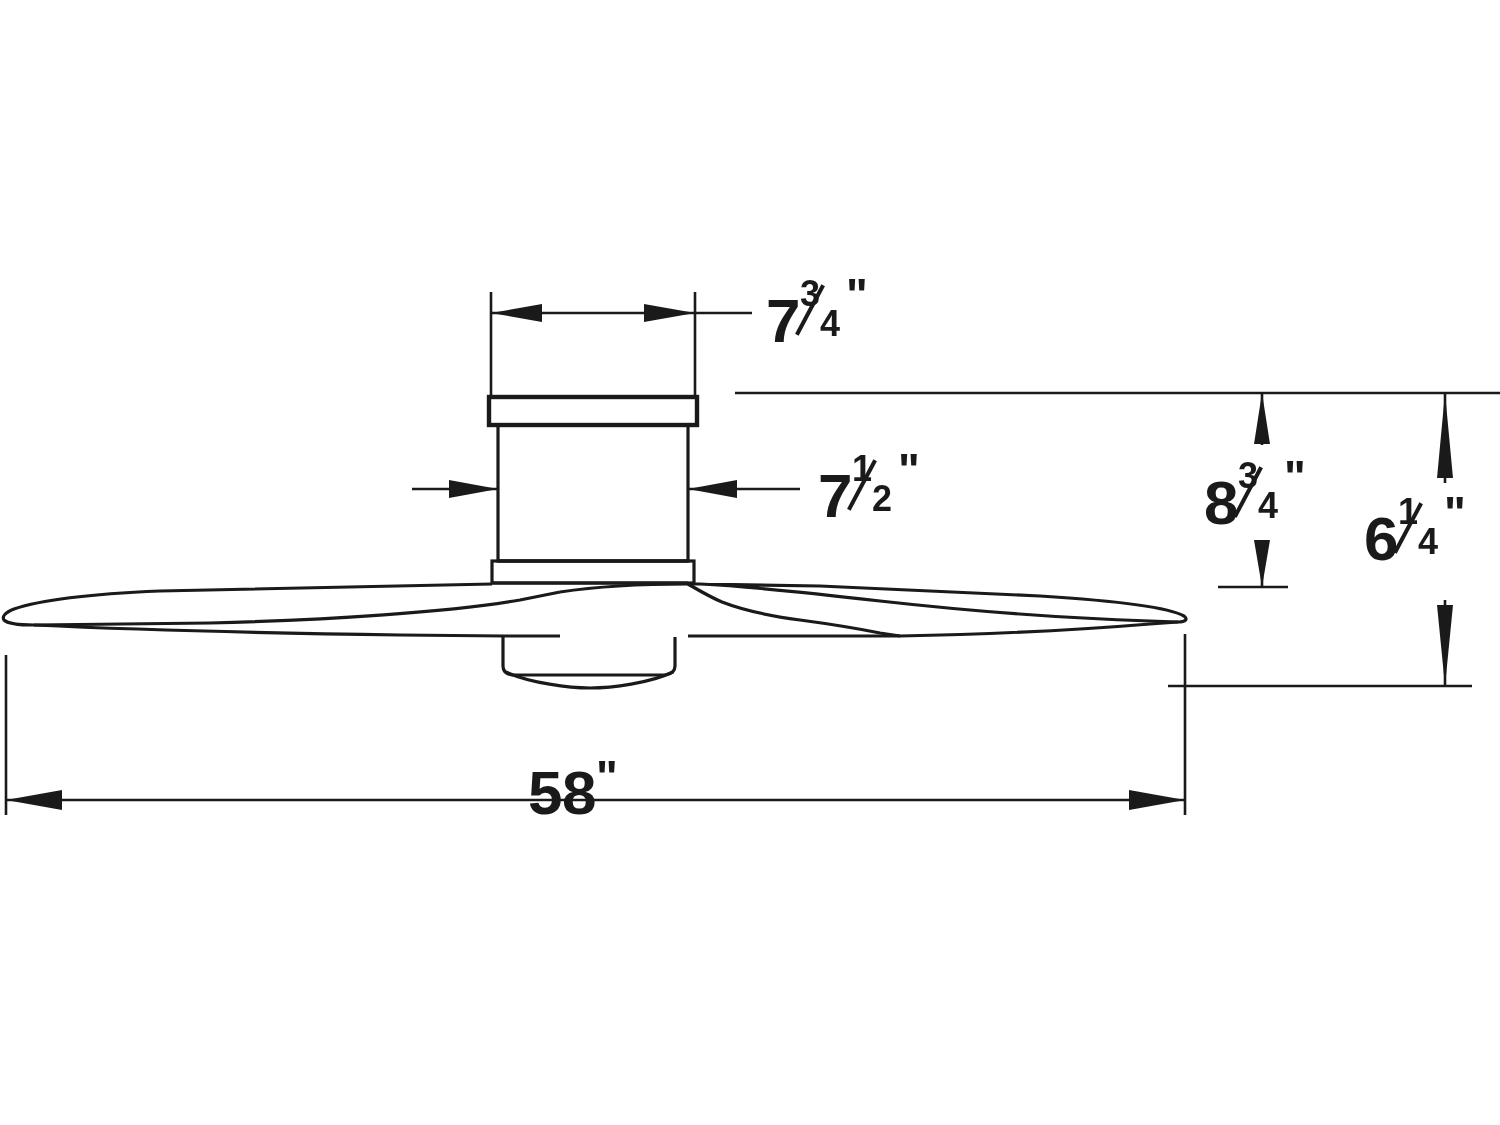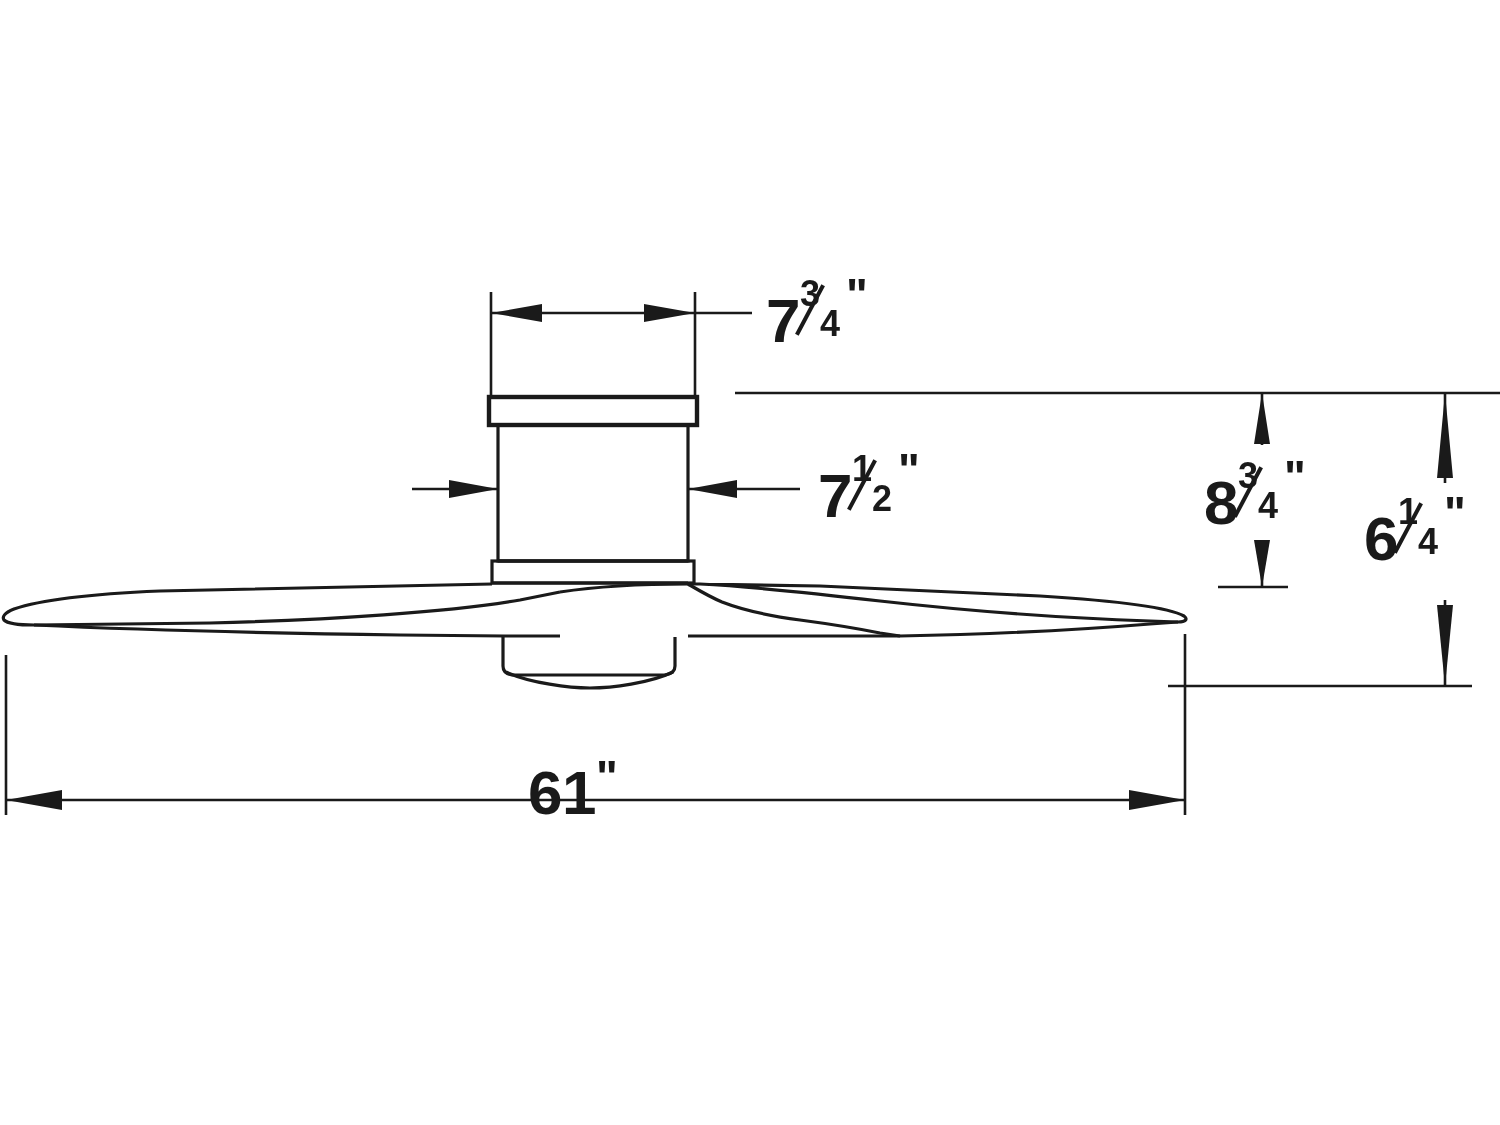--- a/index.html
+++ b/index.html
@@ -255,16 +255,16 @@
 
   <div class="dim-label lbl-8-34">
     <span class="whole">8</span><span class="frac"><span class="num">3</span><span class="bar"></span><span class="den">4</span></span><span class="inchmark">"</span>
   </div>
 
   <div class="dim-label lbl-11-14">
     <span class="whole">6</span><span class="frac"><span class="num">1</span><span class="bar"></span><span class="den">4</span></span><span class="inchmark">"</span>
   </div>
 
   <div class="dim-label lbl-52">
-    <span class="whole">61</span><span class="inchmark">"</span>
+    <span class="whole">58</span><span class="inchmark">"</span>
   </div>
 
 </div>
 
 </body></html>

